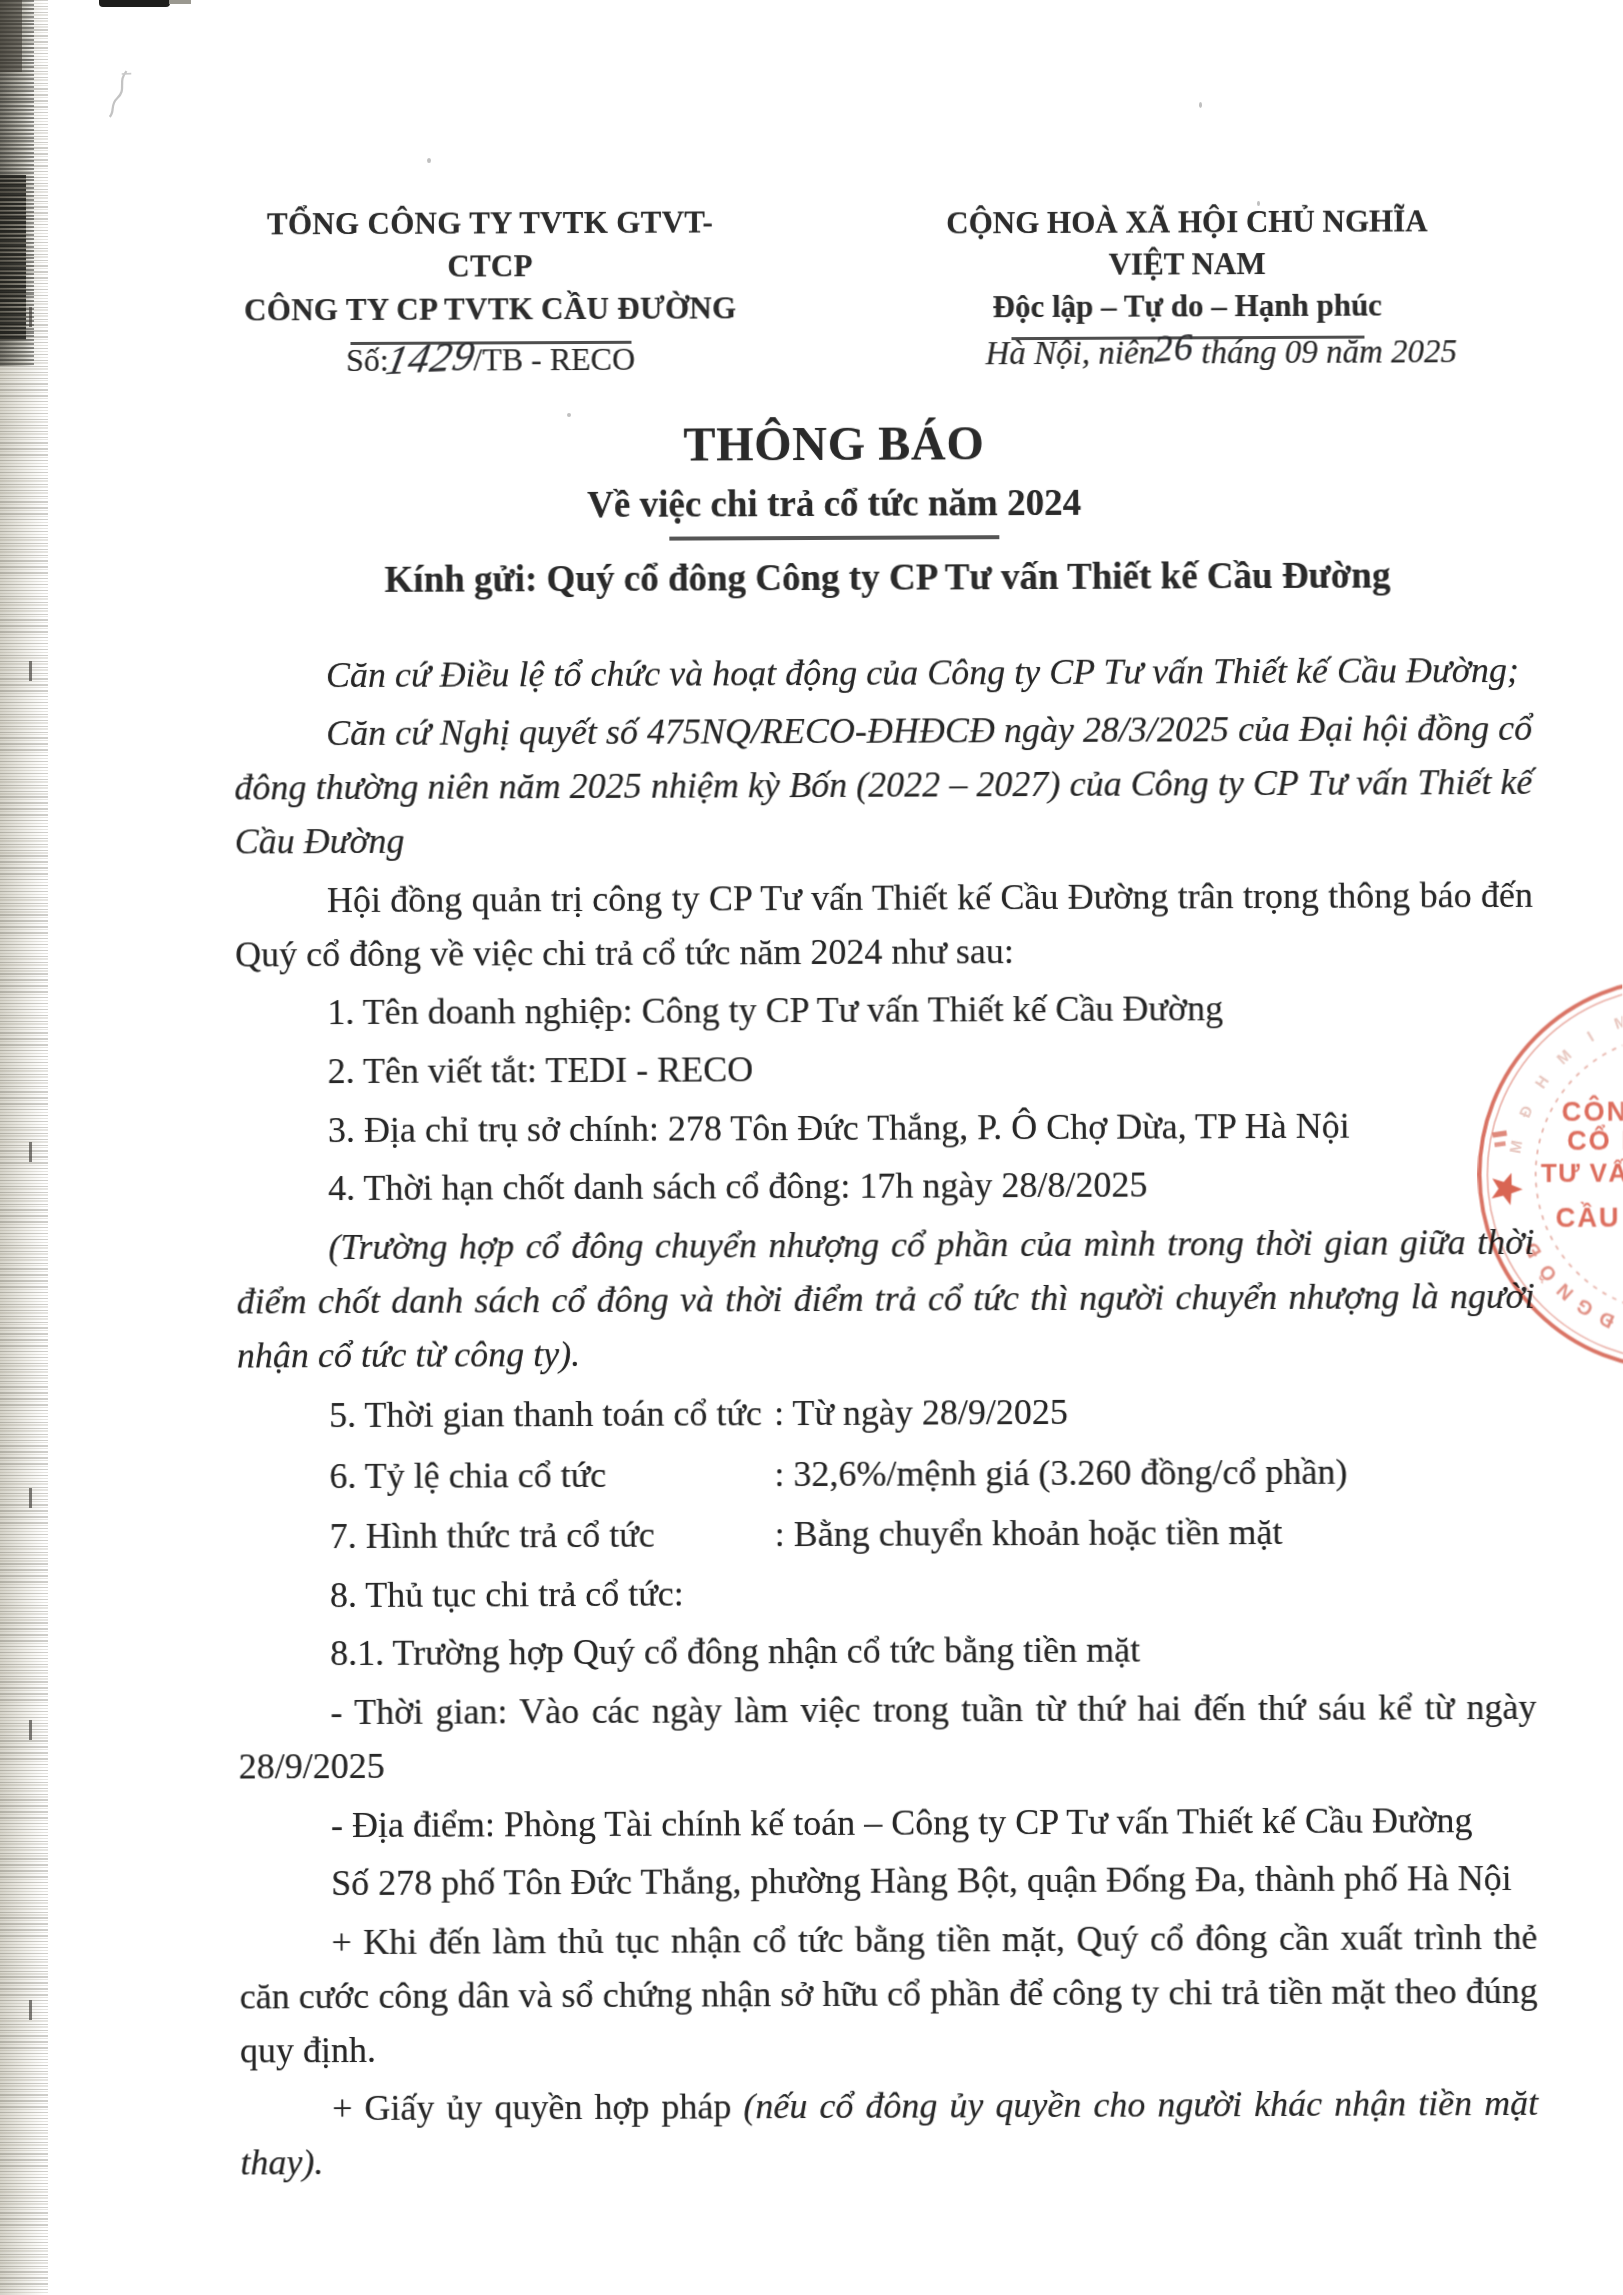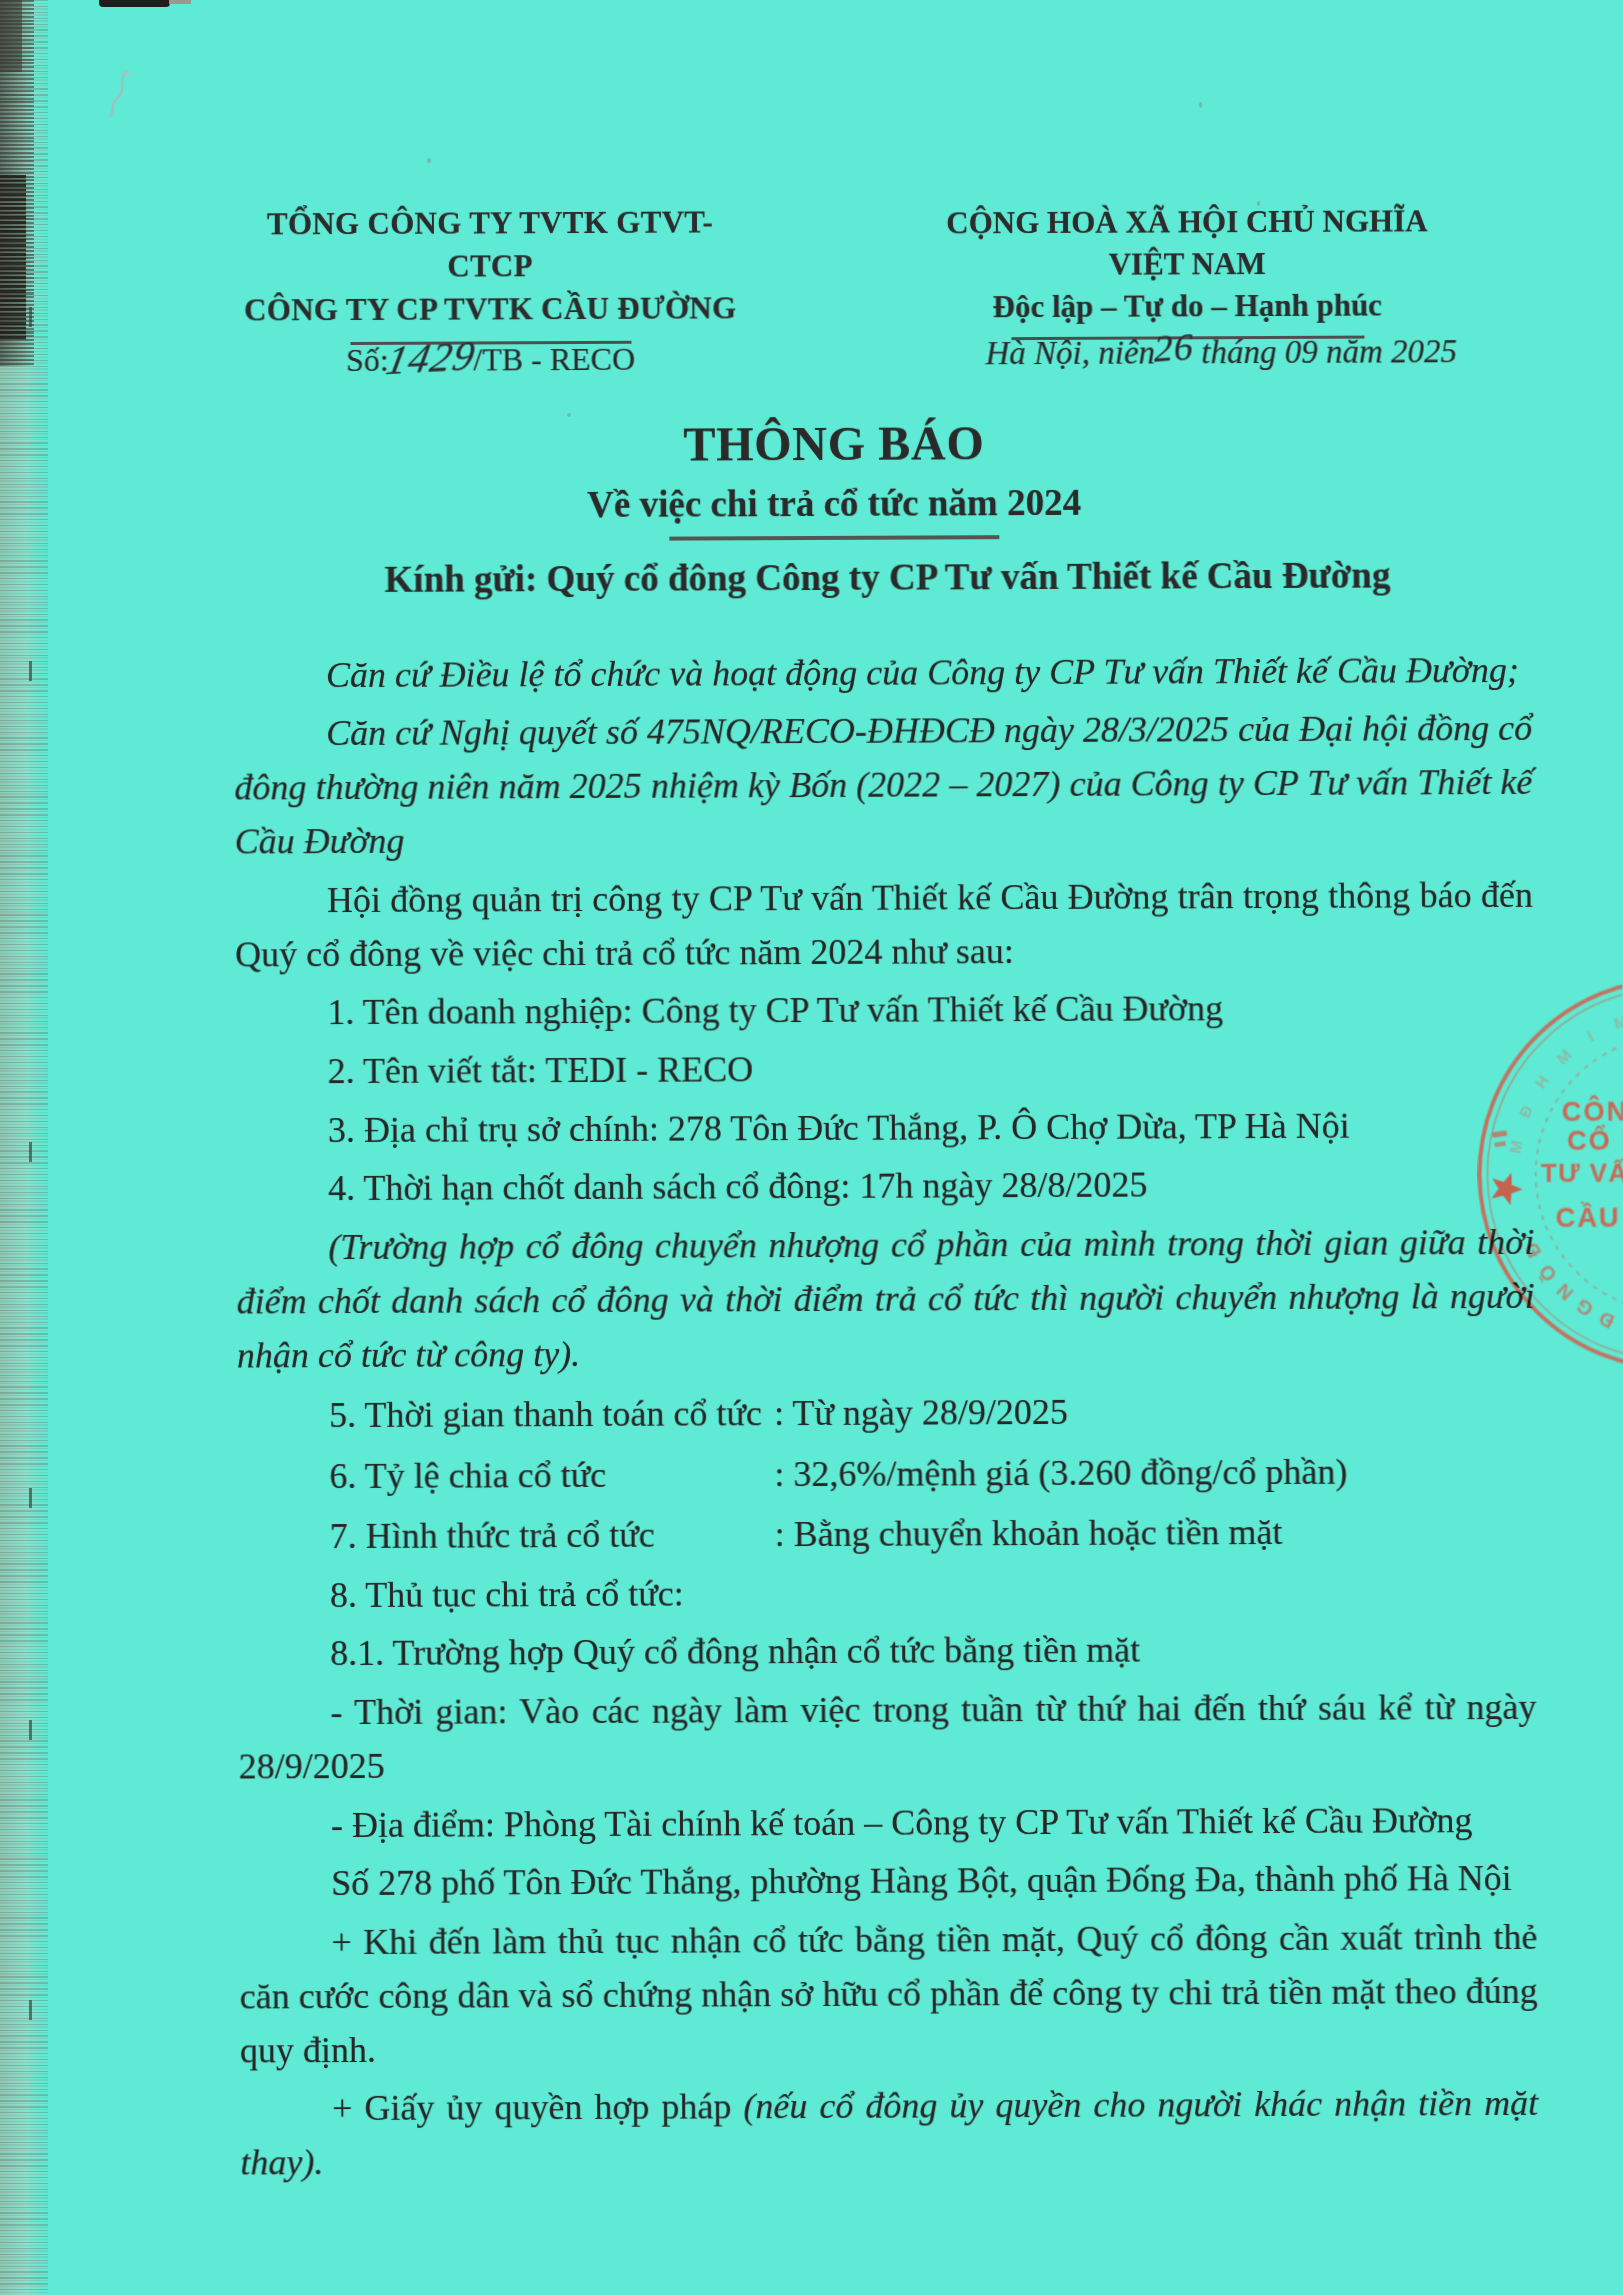--- a/index.html
+++ b/index.html
@@ -1,16 +1,16 @@
 <!DOCTYPE html>
 <html style="font-size:10.5px"><head>
 <meta charset="utf-8">
 <style>
   html,body{margin:0;padding:0;background:#9a9a9a;}
-  .page{position:relative;width:1624px;height:2295px;background:#5eead4;overflow:hidden;
+  .page{position:relative;width:1624px;height:2295px;background:#ffffff;overflow:hidden;
         font-family:"Liberation Serif","DejaVu Serif",serif;color:#262626;}
 
   
   .edge-strip{position:absolute;left:0;top:0;width:48px;height:2295px;
     background:
       repeating-linear-gradient(to bottom, rgba(95,92,80,.30) 0 1.3px, rgba(255,255,255,0) 1.3px 2.6px,
         rgba(140,135,118,.22) 2.6px 3.9px, rgba(255,255,255,0) 3.9px 5.9px),
       linear-gradient(to right, rgba(178,174,156,.55), rgba(212,209,194,.35) 55%, rgba(255,255,255,0) 92%);}
   .edge-top{position:absolute;left:0;top:0;width:34px;height:366px;
     background:

